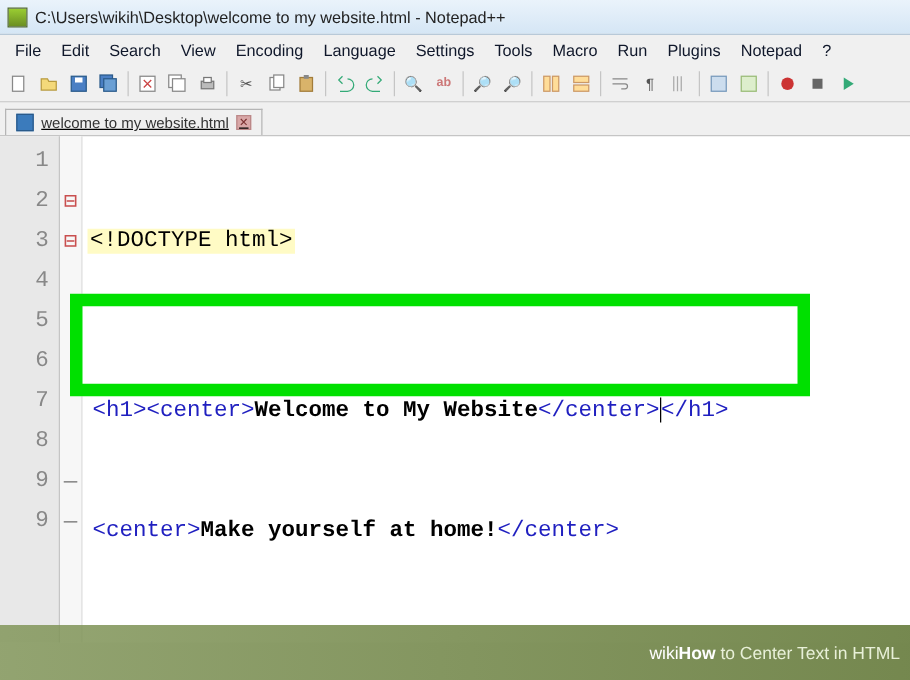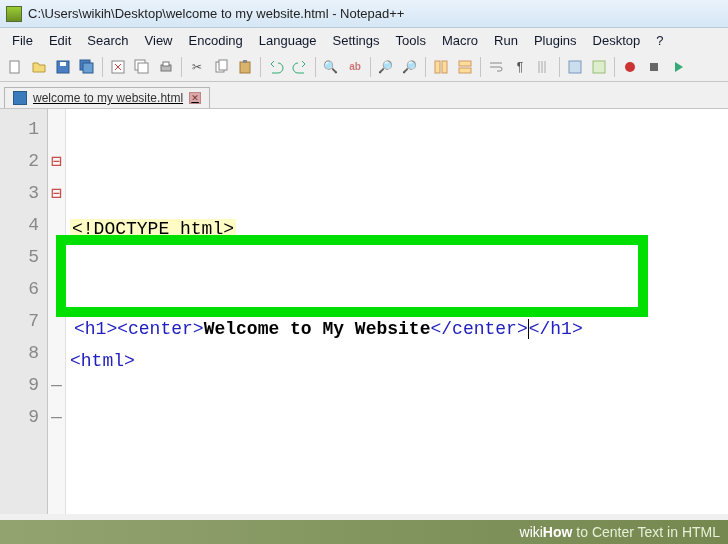--- a/index.html
+++ b/index.html
@@ -125,21 +125,21 @@
   .code {
     flex: 1;
     font-family: "Courier New", monospace;
     font-size: 18px;
     line-height: 32px;
     padding: 4px 0 0 4px;
     white-space: pre;
     position: relative;
     overflow: hidden;
   }
-  .codeline { height: 32px; margin-top: 36px; }
+  .codeline { height: 32px; }
   .tag { color: #2020c0; }
   .txt { color: #000; font-weight: bold; }
   .doctype { color: #000; background: #fffbc5; padding: 0 2px; }
   .highlight-box {
     position: absolute;
     left: 56px;
     top: 126px;
     width: 592px;
     height: 82px;
     border: 10px solid #00e000;
@@ -148,21 +148,21 @@
     padding: 4px 8px;
     font-family: "Courier New", monospace;
     font-size: 18px;
     line-height: 32px;
     white-space: pre;
   }
   .cursor-bar { display: inline-block; width: 1px; height: 20px; background: #000; vertical-align: middle; }
   .watermark {
     position: absolute;
     bottom: 0; left: 0; right: 0;
-    height: 24px;
+    height: 44px;
     background: linear-gradient(to right, rgba(130,150,90,0.85), rgba(110,130,70,0.95));
     color: #fff;
     display: flex;
     align-items: center;
     justify-content: flex-end;
     padding: 0 8px;
     font-size: 14px;
   }
   .watermark .wikihow { font-weight: normal; }
   .watermark .wh-how { font-weight: bold; color: #fff; }
@@ -181,21 +181,21 @@
   <span>Edit</span>
   <span>Search</span>
   <span>View</span>
   <span>Encoding</span>
   <span>Language</span>
   <span>Settings</span>
   <span>Tools</span>
   <span>Macro</span>
   <span>Run</span>
   <span>Plugins</span>
-  <span>Desktop</span>
+  <span>Notepad</span>
   <span>?</span>
 </div>
 
 <div class="toolbar">
   <div class="tbtn">
       <svg viewBox="0 0 16 16">
         <rect x="3" y="2" width="9" height="12" fill="#fff" stroke="#888"></rect>
       </svg>
     </div>
   <div class="tbtn">
@@ -363,20 +363,21 @@
     
     
     
     
     
     
   </div>
 
   <div class="highlight-box">
     <div><span class="tag">&lt;h1&gt;</span><span class="tag">&lt;center&gt;</span><span class="txt">Welcome to My Website</span><span class="tag">&lt;/center&gt;</span><span class="cursor-bar"></span><span class="tag">&lt;/h1&gt;</span></div>
+    <div><span class="tag">&lt;center&gt;</span><span class="txt">Make yourself at home!</span><span class="tag">&lt;/center&gt;</span></div>
   </div>
 </div>
 
 <div class="watermark">
   <span class="wikihow">
     <span>wiki</span><span class="wh-how">How</span><span class="wh-rest"> to Center Text in HTML</span>
   </span>
 </div>
 
 </body></html>

